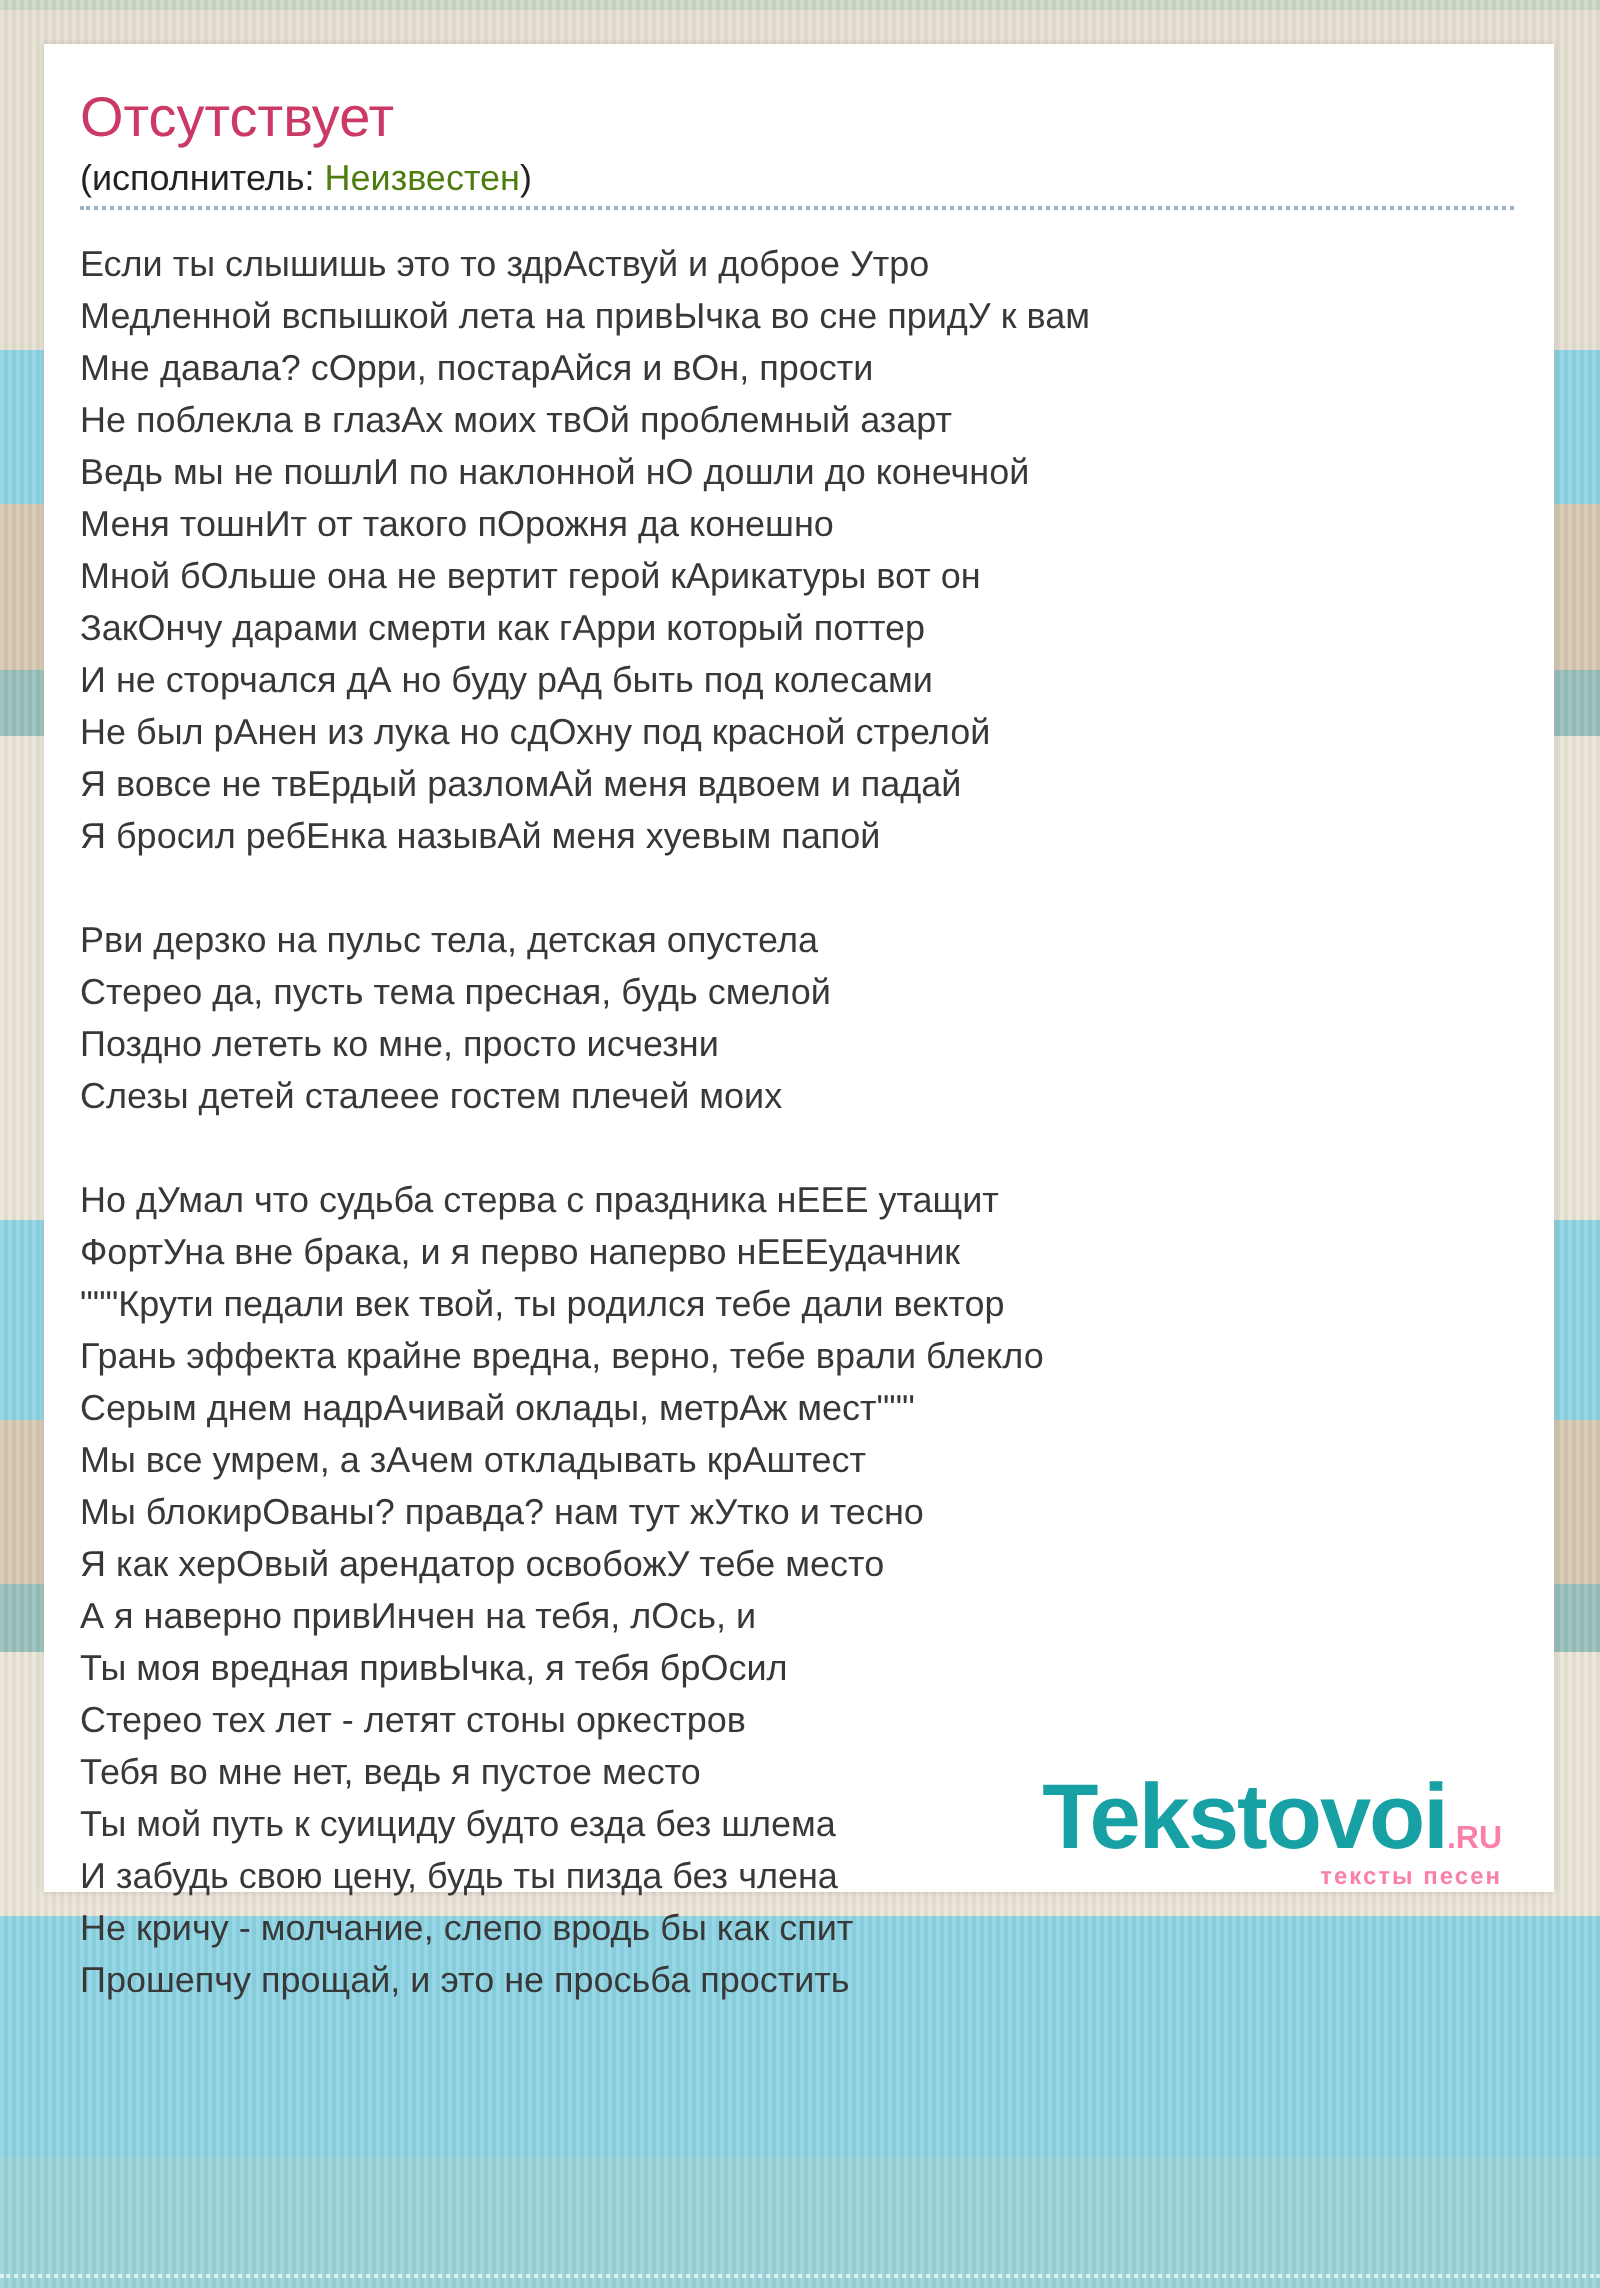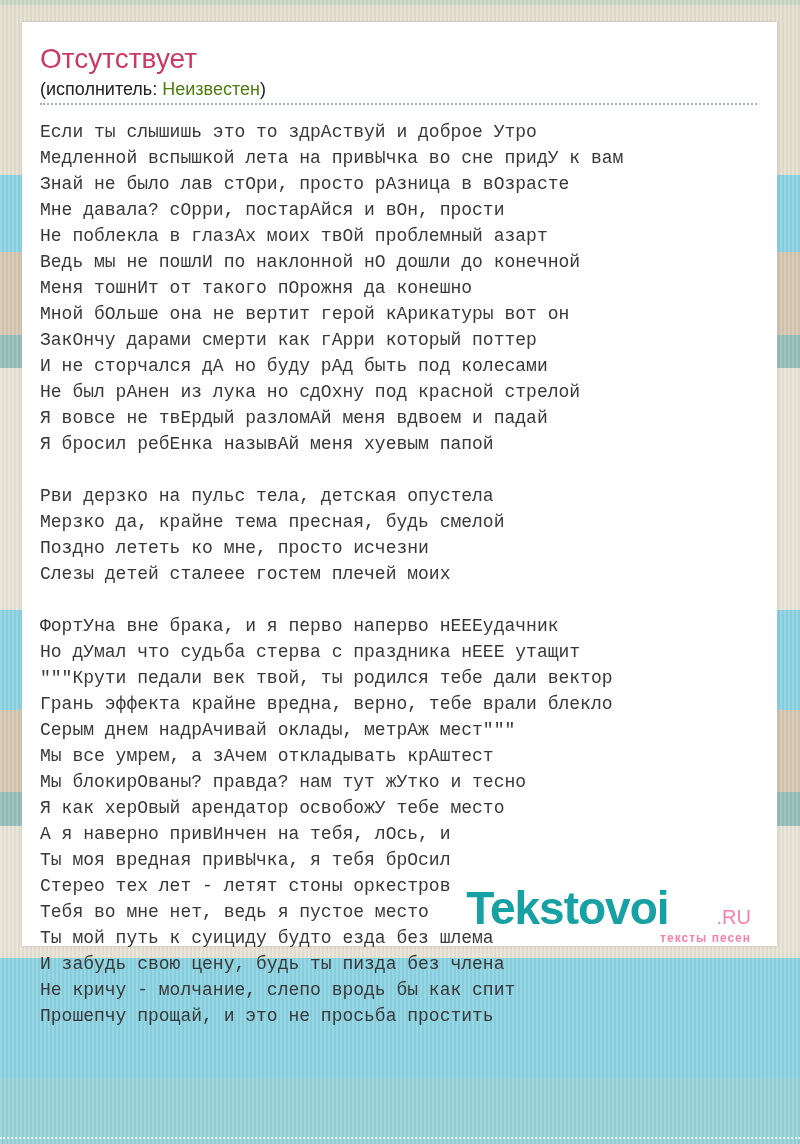--- a/index.html
+++ b/index.html
@@ -87,41 +87,40 @@
     height: 0;
   }
 
   .lyrics {
     margin-top: 14px;
     font-size: 18px;
     line-height: 26px;
     color: #383838;
   }
   .stanza + .stanza { margin-top: 26px; }
-  .lyric-line { white-space: pre; font-family: Liberation Mono, monospace; }
+  .lyric-line { white-space: pre; }
 
   .logo {
     position: absolute;
     right: 26px;
     bottom: 2px;
     text-align: right;
     cursor: pointer;
     line-height: 1;
   }
   .logo-word {
     font-size: 46px;
     font-weight: 700;
     letter-spacing: -1px;
     color: #18a1a4;
   }
   .logo-tld {
-    font-size: 20px;
-    font-weight: 400;
+    font-size: 16px;
+    font-weight: 700;
     color: #f981a8;
-    padding-left: 48px;
   }
   .logo-tagline {
     margin-top: 1px;
     font-size: 12px;
     font-weight: 700;
     letter-spacing: 1px;
     color: #f981a8;
   }
 </style>
 </head>
@@ -133,41 +132,40 @@
     <h1 class="song-title">Отсутствует</h1>
 
     <div class="artist-line"><span>(исполнитель: </span><a>Неизвестен</a><span>)</span></div>
 
     <div class="separator"></div>
 
     <div class="lyrics" id="lyrics">
         <div class="stanza">
           <div class="lyric-line">Если ты слышишь это то здрАствуй и доброе Утро</div>
           <div class="lyric-line">Медленной вспышкой лета на привЫчка во сне придУ к вам</div>
-          <div class="lyric-line">Знай не было лав стОри, просто рАзница в вОзрасте</div>
           <div class="lyric-line">Мне давала? сОрри, постарАйся и вОн, прости</div>
           <div class="lyric-line">Не поблекла в глазАх моих твОй проблемный азарт</div>
           <div class="lyric-line">Ведь мы не пошлИ по наклонной нО дошли до конечной</div>
           <div class="lyric-line">Меня тошнИт от такого пОрожня да конешно</div>
           <div class="lyric-line">Мной бОльше она не вертит герой кАрикатуры вот он</div>
           <div class="lyric-line">ЗакОнчу дарами смерти как гАрри который поттер</div>
           <div class="lyric-line">И не сторчался дА но буду рАд быть под колесами</div>
           <div class="lyric-line">Не был рАнен из лука но сдОхну под красной стрелой</div>
           <div class="lyric-line">Я вовсе не твЕрдый разломАй меня вдвоем и падай</div>
           <div class="lyric-line">Я бросил ребЕнка назывАй меня хуевым папой</div>
         </div>
         <div class="stanza">
           <div class="lyric-line">Рви дерзко на пульс тела, детская опустела</div>
-          <div class="lyric-line">Мерзко да, крайне тема пресная, будь смелой</div>
+          <div class="lyric-line">Стерео да, пусть тема пресная, будь смелой</div>
           <div class="lyric-line">Поздно лететь ко мне, просто исчезни</div>
           <div class="lyric-line">Слезы детей сталеее гостем плечей моих</div>
         </div>
         <div class="stanza">
+          <div class="lyric-line">Но дУмал что судьба стерва с праздника нЕЕЕ утащит</div>
           <div class="lyric-line">ФортУна вне брака, и я перво наперво нЕЕЕудачник</div>
-          <div class="lyric-line">Но дУмал что судьба стерва с праздника нЕЕЕ утащит</div>
           <div class="lyric-line">"""Крути педали век твой, ты родился тебе дали вектор</div>
           <div class="lyric-line">Грань эффекта крайне вредна, верно, тебе врали блекло</div>
           <div class="lyric-line">Серым днем надрАчивай оклады, метрАж мест"""</div>
           <div class="lyric-line">Мы все умрем, а зАчем откладывать крАштест</div>
           <div class="lyric-line">Мы блокирОваны? правда? нам тут жУтко и тесно</div>
           <div class="lyric-line">Я как херОвый арендатор освобожУ тебе место</div>
           <div class="lyric-line">А я наверно привИнчен на тебя, лОсь, и</div>
           <div class="lyric-line">Ты моя вредная привЫчка, я тебя брОсил</div>
           <div class="lyric-line">Стерео тех лет - летят стоны оркестров</div>
           <div class="lyric-line">Тебя во мне нет, ведь я пустое место</div>

